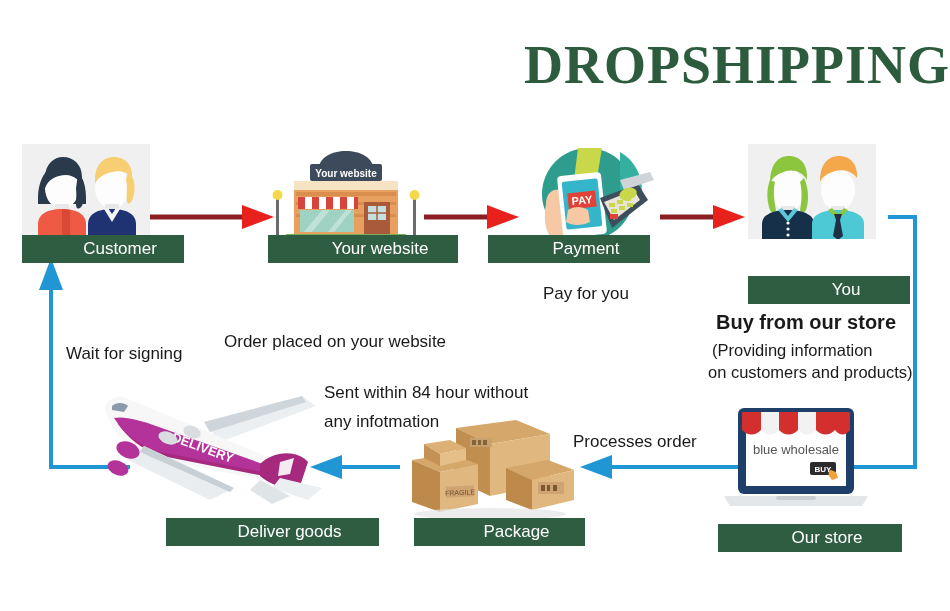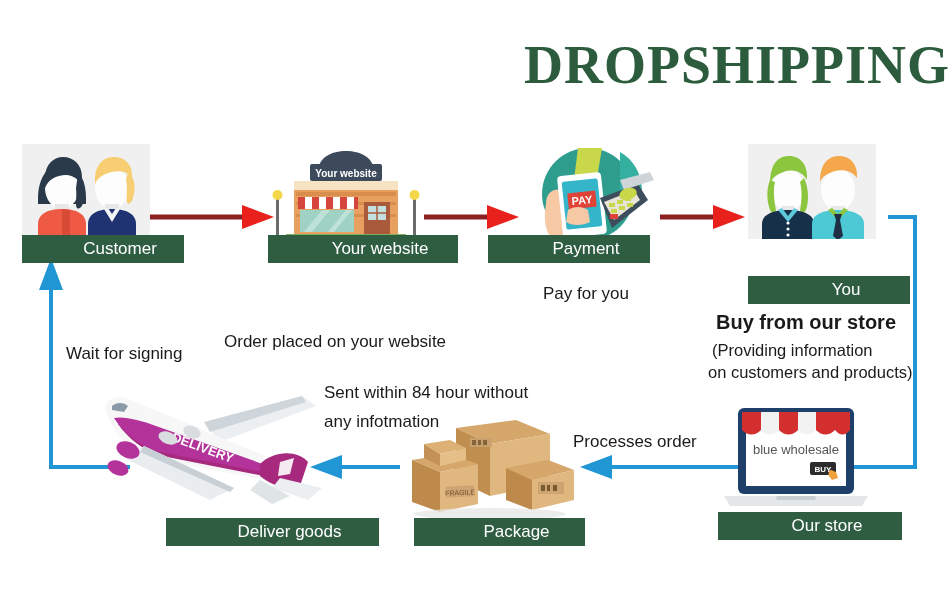--- a/index.html
+++ b/index.html
@@ -259,21 +259,21 @@
       <text x="80" y="50" font-family="Liberation Sans, sans-serif" font-size="13" fill="#555555" text-anchor="middle">blue wholesale</text>
 
       <rect x="94" y="58" width="26" height="13" rx="2" fill="#2b2b2b"></rect>
       <text x="107" y="68" font-family="Liberation Sans, sans-serif" font-size="8" font-weight="bold" fill="#ffffff" text-anchor="middle">BUY</text>
       <path d="M115 66 C113 66 112 69 113 72 L116 76 L122 74 L120 68 Z" fill="#f0a23c"></path>
 
       <path d="M8 92 L152 92 L146 102 L14 102 Z" fill="#e4e7ea"></path>
       <rect x="60" y="92" width="40" height="4" rx="2" fill="#c9ced3"></rect>
     </svg>
   </div>
-  <div class="label-bar" style="left:718px; top:512px; width:150px;">Our store</div>
+  <div class="label-bar" style="left:718px; top:524px; width:150px;">Our store</div>
 
   <div class="art" style="left:398px; top:410px; width:180px; height:112px;">
     <svg width="180" height="112" viewBox="0 0 180 112">
 
       <path d="M58 18 L118 10 L152 24 L92 34 Z" fill="#d5a76a"></path>
       <path d="M58 18 L92 34 L92 86 L58 70 Z" fill="#c08e4e"></path>
       <path d="M92 34 L152 24 L152 74 L92 86 Z" fill="#e0b87f"></path>
       <rect x="72" y="28" width="22" height="9" fill="#c8a271" opacity="0.9"></rect>
       <g fill="#7a5a30" opacity="0.85">
         <rect x="74" y="30" width="4" height="5"></rect>

